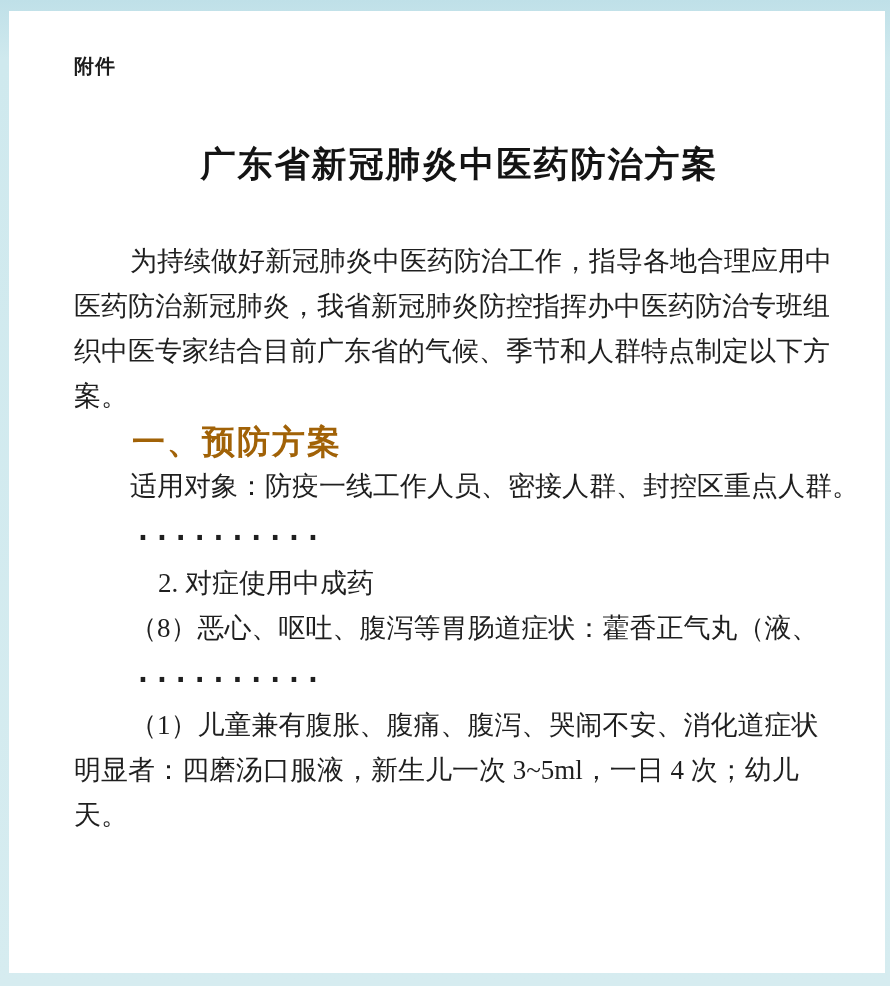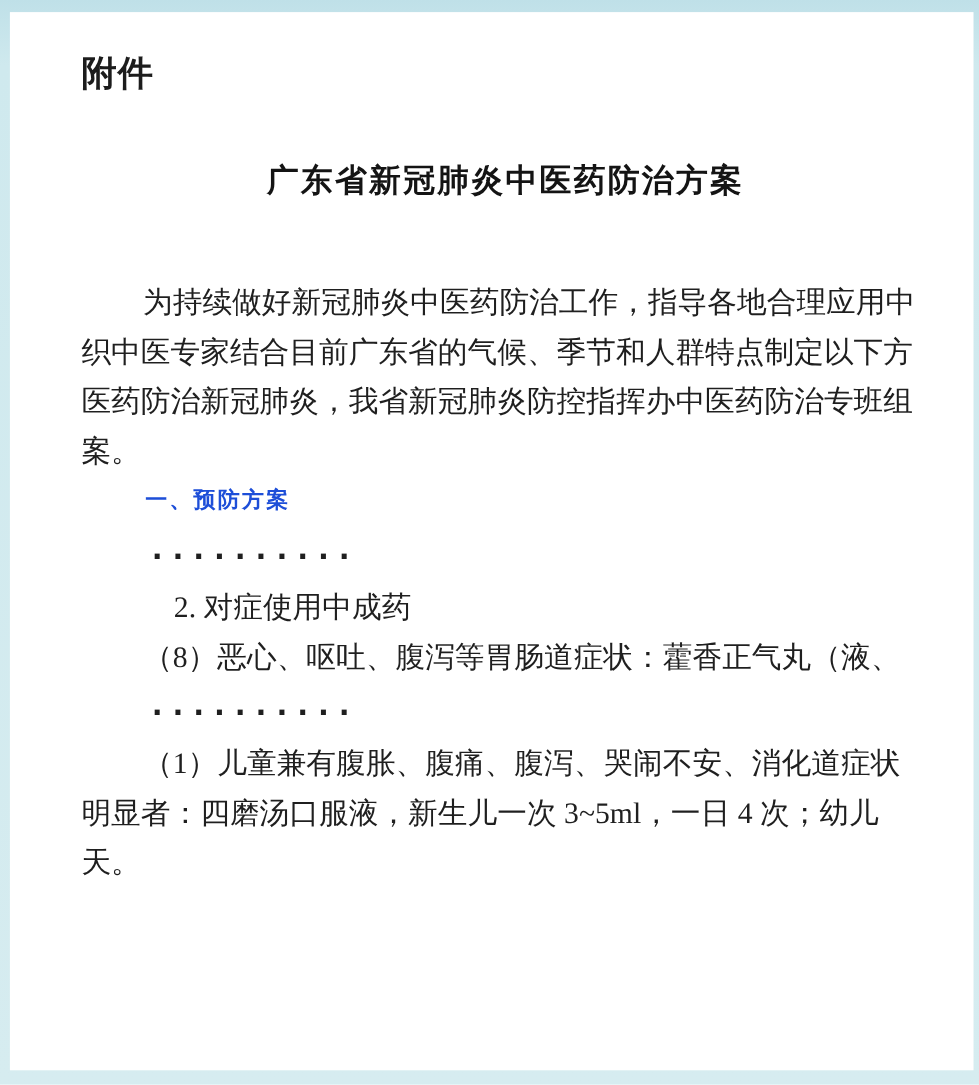--- a/index.html
+++ b/index.html
@@ -20,82 +20,83 @@
     top: 11px;
     right: 5px;
     bottom: 13px;
     background: #ffffff;
     box-sizing: border-box;
     padding: 40px 40px 0 65px;
   }
   .attach {
     font-family: "Liberation Sans", "DejaVu Sans", sans-serif;
     font-weight: 600;
-    font-size: 32px;
+    font-size: 20px;
     line-height: 30px;
     color: #1c1c1c;
     letter-spacing: 1px;
   }
   .title {
     margin-top: 60px;
     text-align: center;
     font-family: "Liberation Serif", "DejaVu Serif", serif;
     font-weight: 700;
-    font-size: 29px;
+    font-size: 35px;
     line-height: 48px;
     color: #141414;
     letter-spacing: 2px;
   }
   .docbody {
-    margin-top: 64px;
+    margin-top: 50px;
     font-size: 27px;
     line-height: 45px;
     color: #1f1f1f;
   }
   .line {
     white-space: nowrap;
   }
   .indent2 { padding-left: 56px; }
   .indent3 { padding-left: 84px; }
   .dots {
     padding-left: 64px;
     font-family: "DejaVu Sans", sans-serif;
     font-weight: 700;
     font-size: 26px;
     letter-spacing: 9px;
     line-height: 45px;
   }
   .heading {
     font-family: "Liberation Sans", "DejaVu Sans", sans-serif;
     font-weight: 700;
-    font-size: 20px;
+    font-size: 33px;
     padding-left: 58px;
     letter-spacing: 2px;
-    color: #1d4ed8;
+    color: #a16207;
   }
   .gap-sm { margin-top: 7px; }
 </style>
 </head>
 <body>
 
 <div class="page">
 
   <div class="attach">附件</div>
 
   <div class="title">广东省新冠肺炎中医药防治方案</div>
 
   <div class="docbody">
 
     <div class="line indent2">为持续做好新冠肺炎中医药防治工作，指导各地合理应用中</div>
+    <div class="line">医药防治新冠肺炎，我省新冠肺炎防控指挥办中医药防治专班组</div>
     <div class="line">织中医专家结合目前广东省的气候、季节和人群特点制定以下方</div>
-    <div class="line">医药防治新冠肺炎，我省新冠肺炎防控指挥办中医药防治专班组</div>
     <div class="line">案。</div>
 
     <div class="line heading">一、预防方案</div>
 
+    <div class="line indent2">适用对象：防疫一线工作人员、密接人群、封控区重点人群。</div>
 
     <div class="line dots">..........</div>
 
     <div class="line indent3 gap-sm">2. 对症使用中成药</div>
 
     <div class="line indent2">（8）恶心、呕吐、腹泻等胃肠道症状：藿香正气丸（液、</div>
 
     <div class="line dots">..........</div>
 
     <div class="line indent2 gap-sm">（1）儿童兼有腹胀、腹痛、腹泻、哭闹不安、消化道症状</div>

